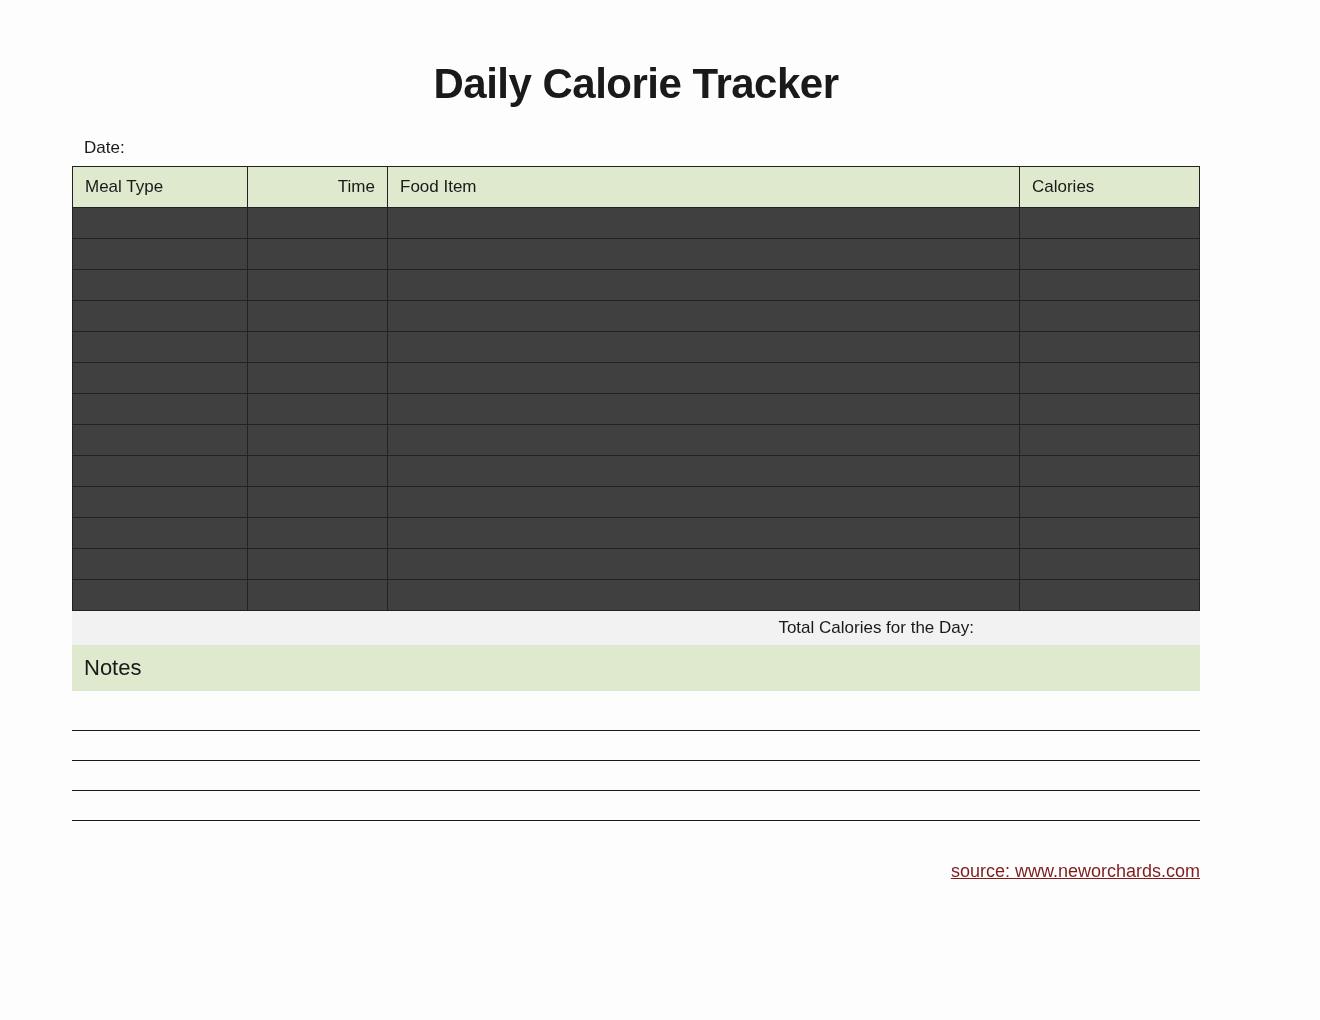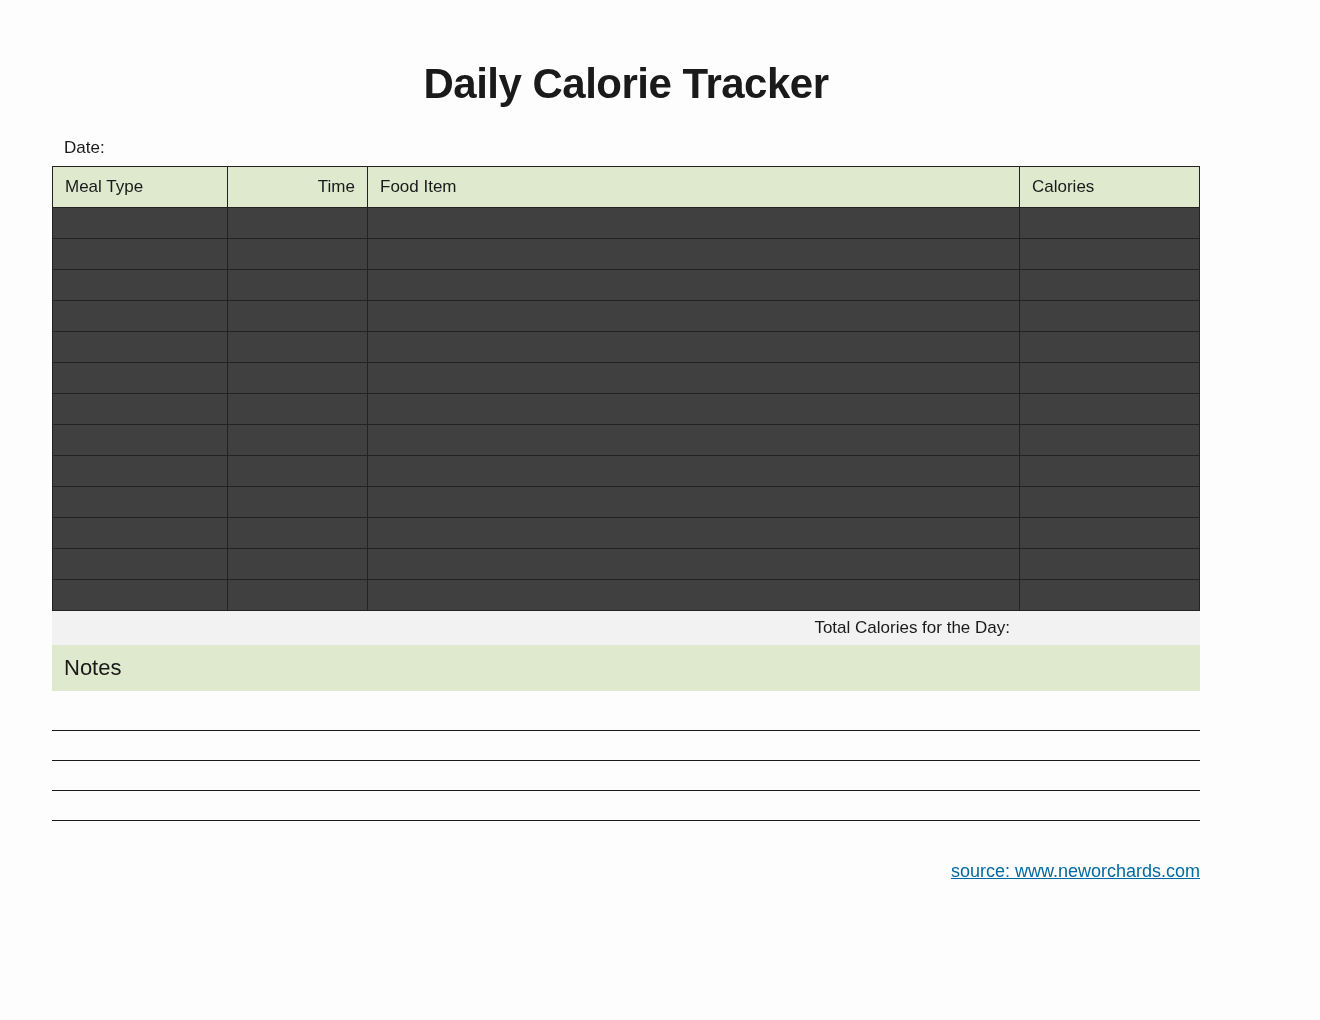--- a/index.html
+++ b/index.html
@@ -10,21 +10,21 @@
     body {
       font-family: -apple-system, BlinkMacSystemFont, "Segoe UI", Arial, sans-serif;
       background: #fdfdfd;
       width: 1320px;
       height: 1020px;
       padding: 0;
       color: #1a1a1a;
     }
     .page {
       width: 100%;
-      padding: 60px 120px 30px 52px;
+      padding: 60px 120px 30px 72px;
     }
     .title {
       font-size: 42px;
       font-weight: 600;
       text-align: center;
       margin-bottom: 30px;
       letter-spacing: -0.5px;
     }
     .date-row {
       font-size: 17px;
@@ -59,20 +59,21 @@
     table.tracker td:nth-child(3) { width: auto; }
     table.tracker th:nth-child(4),
     table.tracker td:nth-child(4) { width: 180px; }
 
     .total-row {
       display: flex;
       width: 100%;
       background: #f2f2f2;
       height: 34px;
       align-items: center;
+      gap: 36px;
     }
     .total-label {
       flex: 1;
       text-align: right;
       padding-right: 10px;
       font-size: 17px;
       font-weight: 500;
     }
     .total-value {
       width: 180px;
@@ -95,21 +96,21 @@
       border-bottom: 1.5px solid #1a1a1a;
       margin-bottom: 0;
     }
 
     .source {
       text-align: right;
       margin-top: 40px;
       font-size: 18px;
     }
     .source a {
-      color: #0369a1;
+      color: #7f1d1d;
       text-decoration: underline;
     }
   </style>
 </head>
 <body>
 
 <div class="page">
   <h1 class="title">Daily Calorie Tracker</h1>
 
   <div class="date-row">

